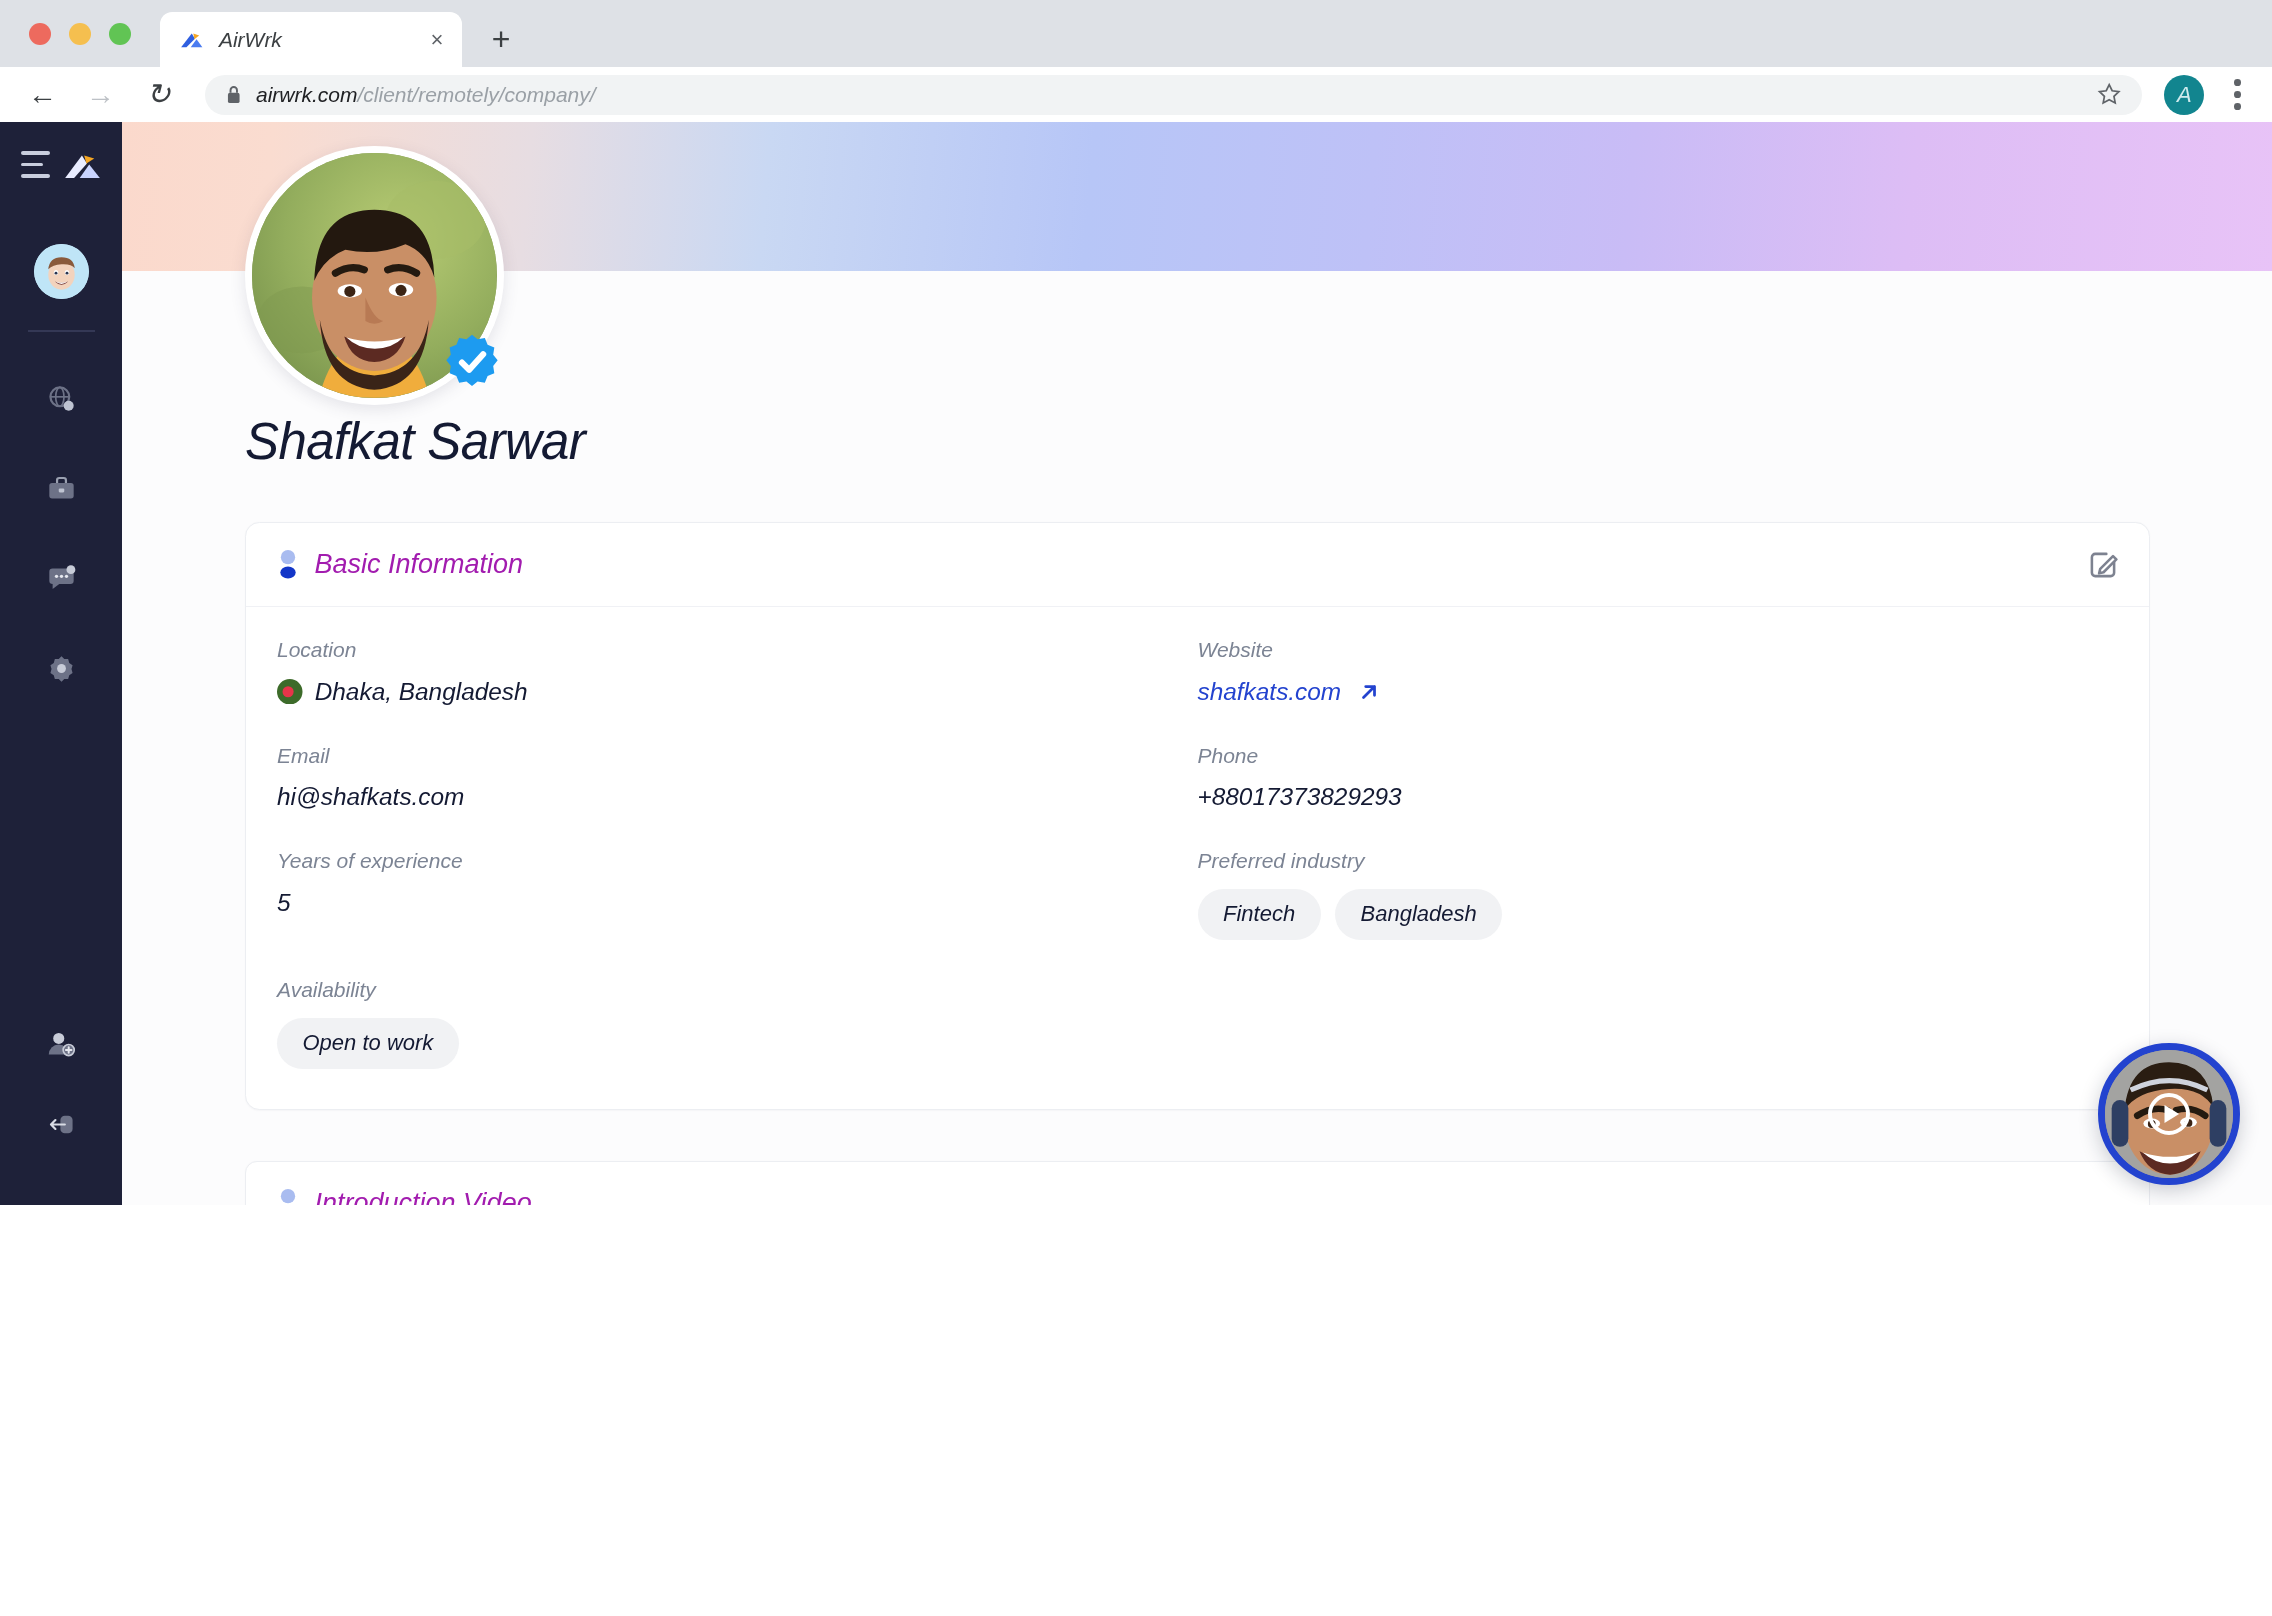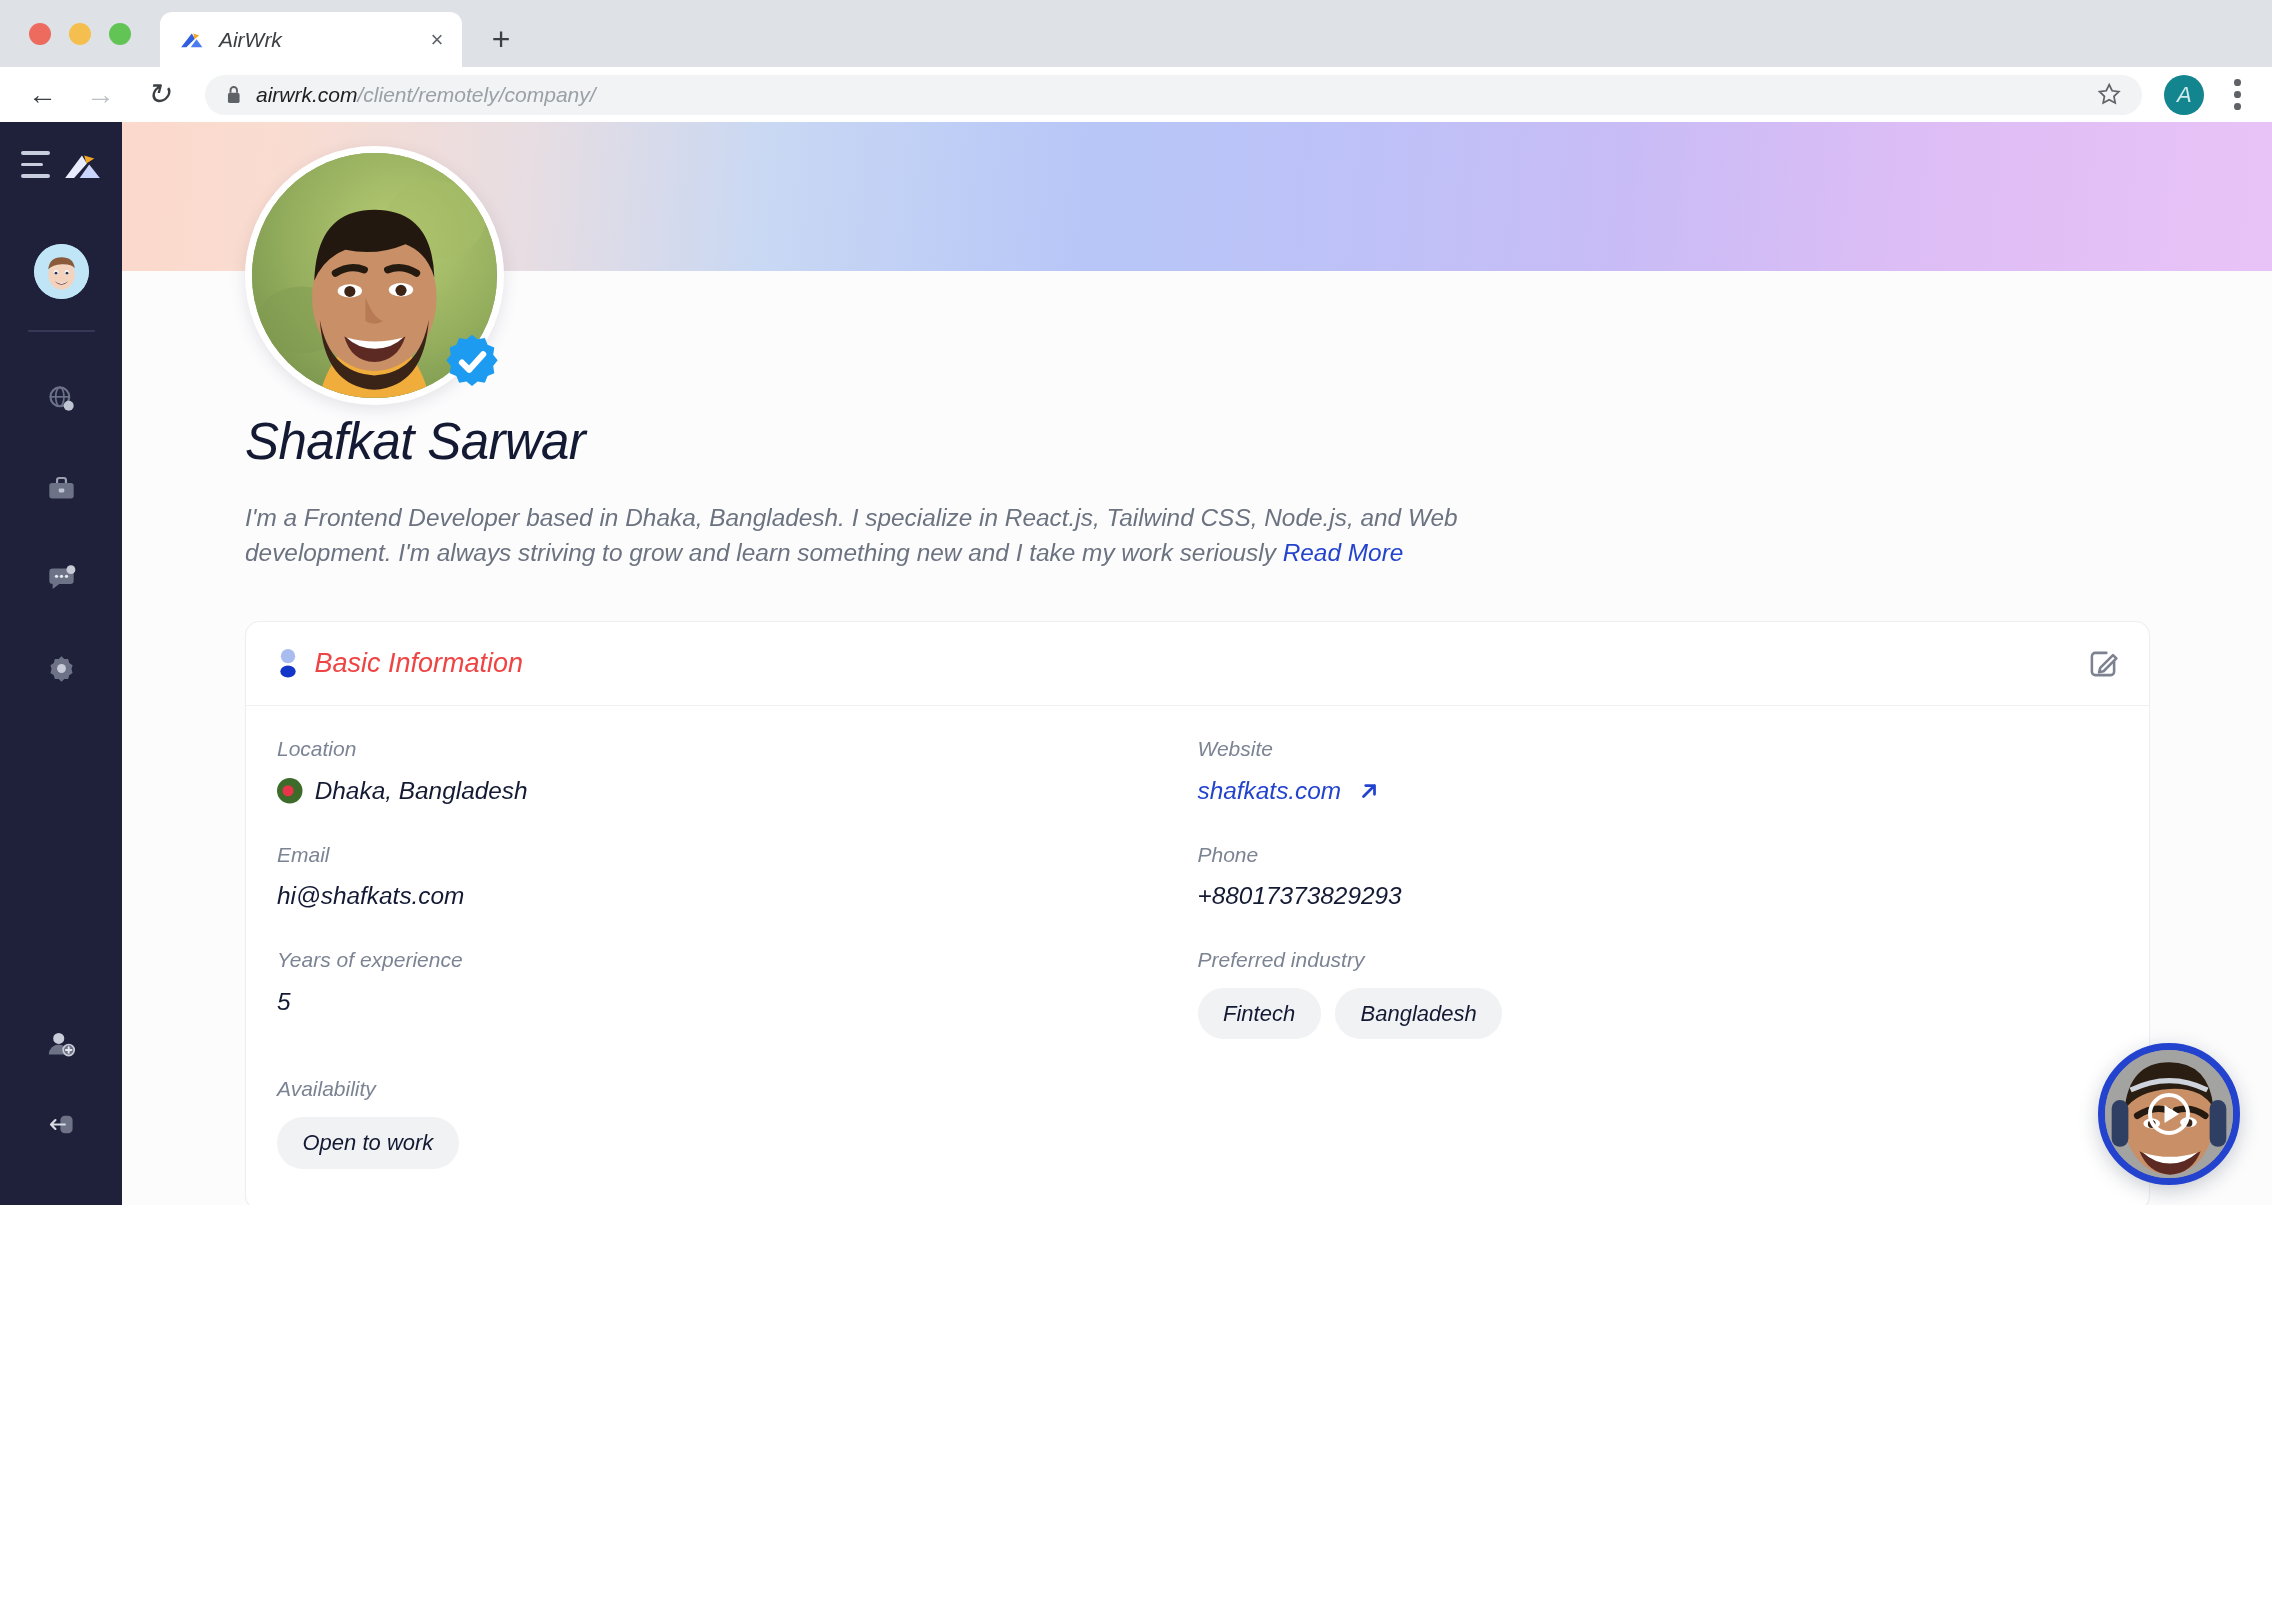--- a/index.html
+++ b/index.html
@@ -138,21 +138,21 @@
   .card {
     margin: 51px 123px 0 123px; background: #ffffff;
     border: 1.7px solid #eceef2; border-radius: 14.4px;
     box-shadow: 0 0.6px 1.7px rgba(20,26,51,0.03);
   }
   .card-head {
     display: flex; align-items: center; padding: 26px 31px 26px 31px;
     border-bottom: 1.7px solid #f0f1f5; gap: 15.5px;
   }
   .person-icon { width: 22px; height: 29px; flex: 0 0 auto; }
-  .card-title { font-size: 27px; color: #ef4444; flex: 1; }
+  .card-title { font-size: 27px; color: #a21caf; flex: 1; }
   .edit-icon { width: 30px; height: 30px; flex: 0 0 auto; }
 
   .card-body { padding: 31px 31px 40px 31px; }
   .grid { display: grid; grid-template-columns: 1fr 1fr; row-gap: 38px; }
   .field-label { font-size: 21px; color: #7c8494; margin-bottom: 15.5px; }
   .field-value { font-size: 24.4px; color: #141a33; display: flex; align-items: center; gap: 12.2px; }
   .field-value.link { color: #2343cf; }
   .flag { width: 25.5px; height: 25.5px; flex: 0 0 auto; }
   .ext-arrow { width: 22px; height: 22px; flex: 0 0 auto; margin-left: 4.4px; }
   .chips { display: flex; gap: 14.4px; }
@@ -362,21 +362,20 @@
           </div>
           <span class="verified">
             <svg viewBox="0 0 104 104">
               <path d="M52 3 l10 8 13-2 5 12 12 5 -2 13 8 10 -8 10 2 13 -12 5 -5 12 -13-2 -10 8 -10-8 -13 2 -5-12 -12-5 2-13 -8-10 8-10 -2-13 12-5 5-12 13 2z" fill="#1d9bf0"></path>
               <path d="M34 53 l13 13 25-28" fill="none" stroke="#fff" stroke-width="11" stroke-linecap="round" stroke-linejoin="round"></path>
             </svg>
           </span>
         </div>
 
         <div class="name">Shafkat Sarwar</div>
-        <div class="bio"><span>I'm a Frontend Developer based in Dhaka, Bangladesh. I specialize in React.js, Tailwind CSS, Node.js, and Web development. I'm always striving to grow and learn something new and I take my work seriously </span><a href="#">Read More</a></div>
       </div>
 
       <div class="card">
         <div class="card-head">
           <span class="person-icon">
             <svg viewBox="0 0 40 52">
                 <circle cx="20" cy="13" r="13" fill="#a9bcf0"></circle>
                 <ellipse cx="20" cy="41" rx="14" ry="11" fill="#1336c8"></ellipse>
               </svg>
           </span>

